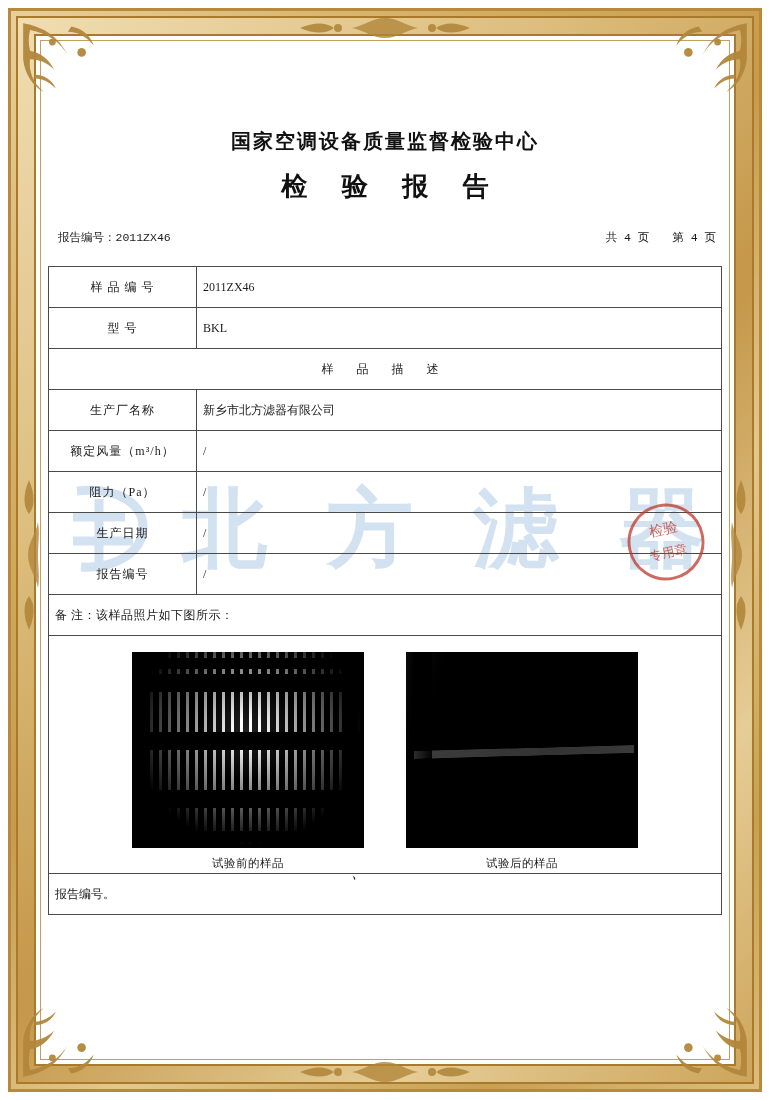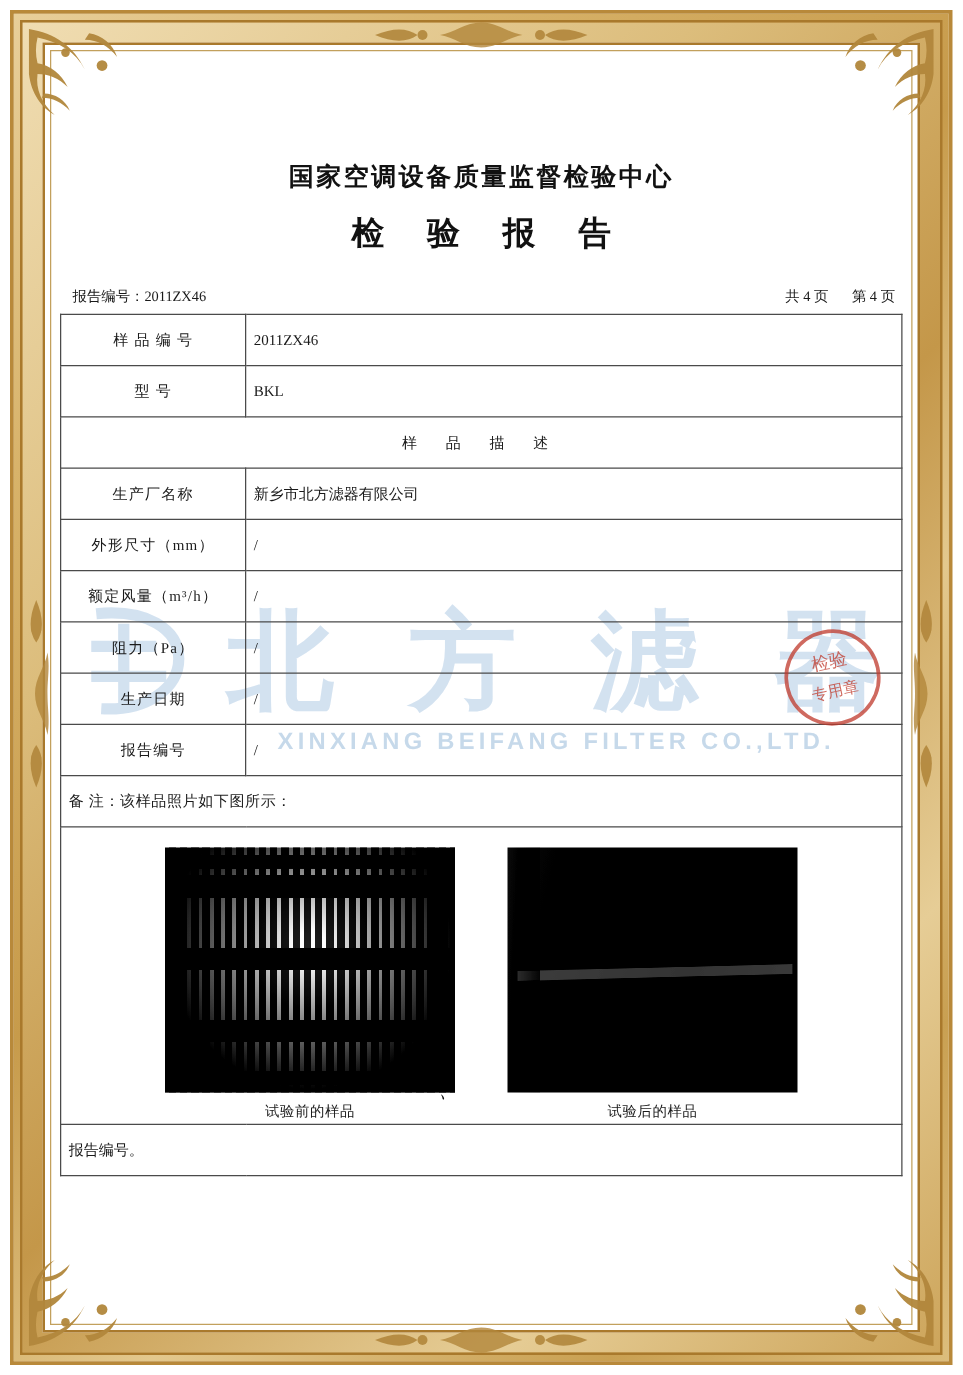--- a/index.html
+++ b/index.html
@@ -90,27 +90,28 @@
     padding-left: 14px;
   }
   .meta-row {
     display: flex;
     justify-content: space-between;
     align-items: baseline;
     font-size: 11.5px;
     color: #1a1a1a;
     margin-top: 26px;
     padding: 0 6px 0 10px;
+    font-family: Liberation Mono, monospace;
   }
   .meta-right span { margin-left: 16px; }
 
   table.report {
     width: 100%;
     border-collapse: collapse;
-    margin-top: 6px;
+    margin-top: 21px;
     table-layout: fixed;
   }
   table.report td {
     border: 1px solid #4a4a4a;
     height: 36px;
     font-size: 12px;
     color: #1a1a1a;
     padding: 2px 6px;
     vertical-align: middle;
   }
@@ -366,21 +367,20 @@
       <div class="wm-logo">
         <svg viewBox="0 0 120 120" fill="none" stroke="#a9c6e2" stroke-width="9">
           <path d="M30 22 C70 18 96 34 96 58 C96 82 70 100 34 98"></path>
           <path d="M26 48 L78 48"></path>
           <path d="M26 72 L86 72"></path>
           <path d="M52 30 L52 96"></path>
         </svg>
       </div>
       <div class="wm-cn">北 方 滤 器</div>
     </div>
-    <div class="wm-en">XINXIANG BEIFANG FILTER CO.,LTD.</div>
   </div>
 
   <div class="seal">
     <svg viewBox="0 0 100 100">
       <circle cx="50" cy="50" r="44" fill="none" stroke="#c0392b" stroke-width="3.5"></circle>
       <text x="50" y="40" font-size="17" fill="#c0392b" text-anchor="middle" font-family="'Liberation Serif',serif">检验</text>
       <text x="50" y="68" font-size="15" fill="#c0392b" text-anchor="middle" font-family="'Liberation Serif',serif">专用章</text>
     </svg>
   </div>
 
@@ -406,24 +406,20 @@
         <tr>
           <td class="label">型   号</td>
           <td class="value">BKL</td>
         </tr>
         <tr>
           <td class="section" colspan="2">样 品 描 述</td>
         </tr>
         <tr>
           <td class="label">生产厂名称</td>
           <td class="value">新乡市北方滤器有限公司</td>
-        </tr>
-        <tr>
-          <td class="label">外形尺寸（mm）</td>
-          <td class="value">/</td>
         </tr>
         <tr>
           <td class="label">额定风量（m³/h）</td>
           <td class="value">/</td>
         </tr>
         <tr>
           <td class="label">阻力（Pa）</td>
           <td class="value">/</td>
         </tr>
         <tr>

